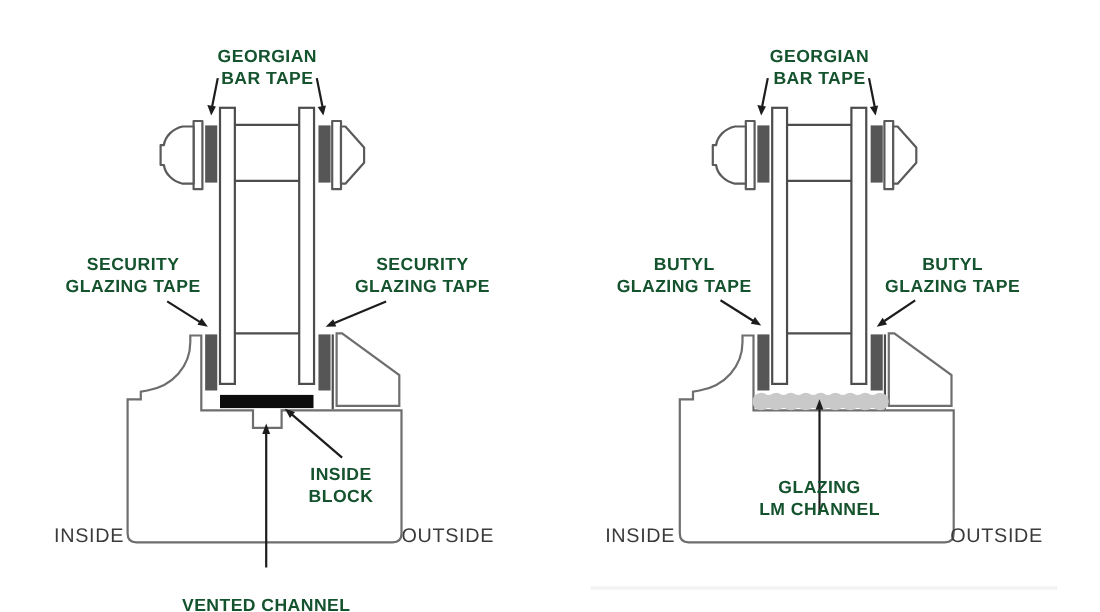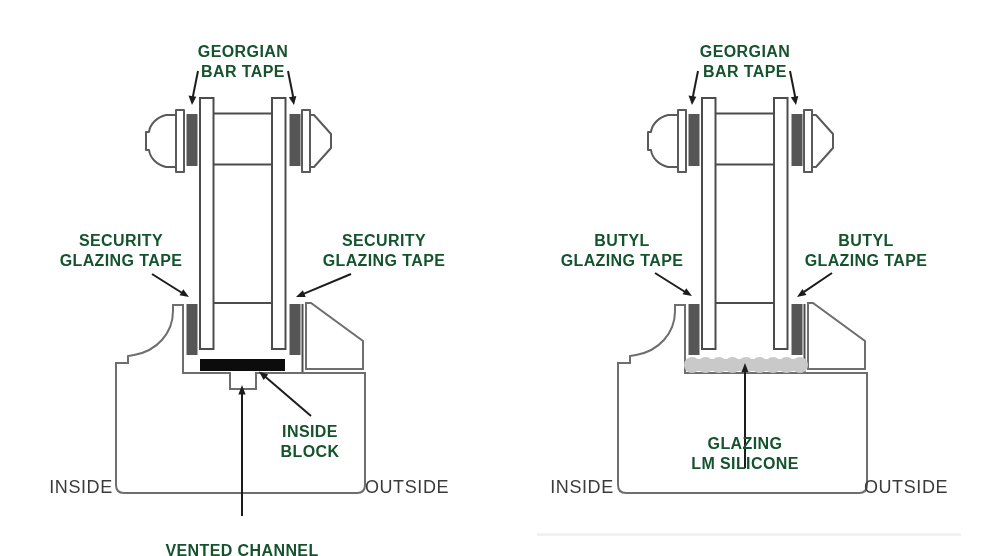--- a/index.html
+++ b/index.html
@@ -196,19 +196,19 @@
   <div class="lbl" style="left:622px;top:231px;">
     <div>BUTYL</div>
     <div>GLAZING TAPE</div>
   </div>
   <div class="lbl" style="left:866px;top:231px;">
     <div>BUTYL</div>
     <div>GLAZING TAPE</div>
   </div>
   <div class="lbl" style="left:745px;top:434px;">
     <div>GLAZING</div>
-    <div>LM SILICONE</div>
+    <div>LM CHANNEL</div>
   </div>
   <div class="side" style="left:582px;top:477px;">INSIDE</div>
   <div class="side" style="left:906px;top:477px;">OUTSIDE</div>
 
   <div class="divider"></div>
 </div>
 
 </body></html>

